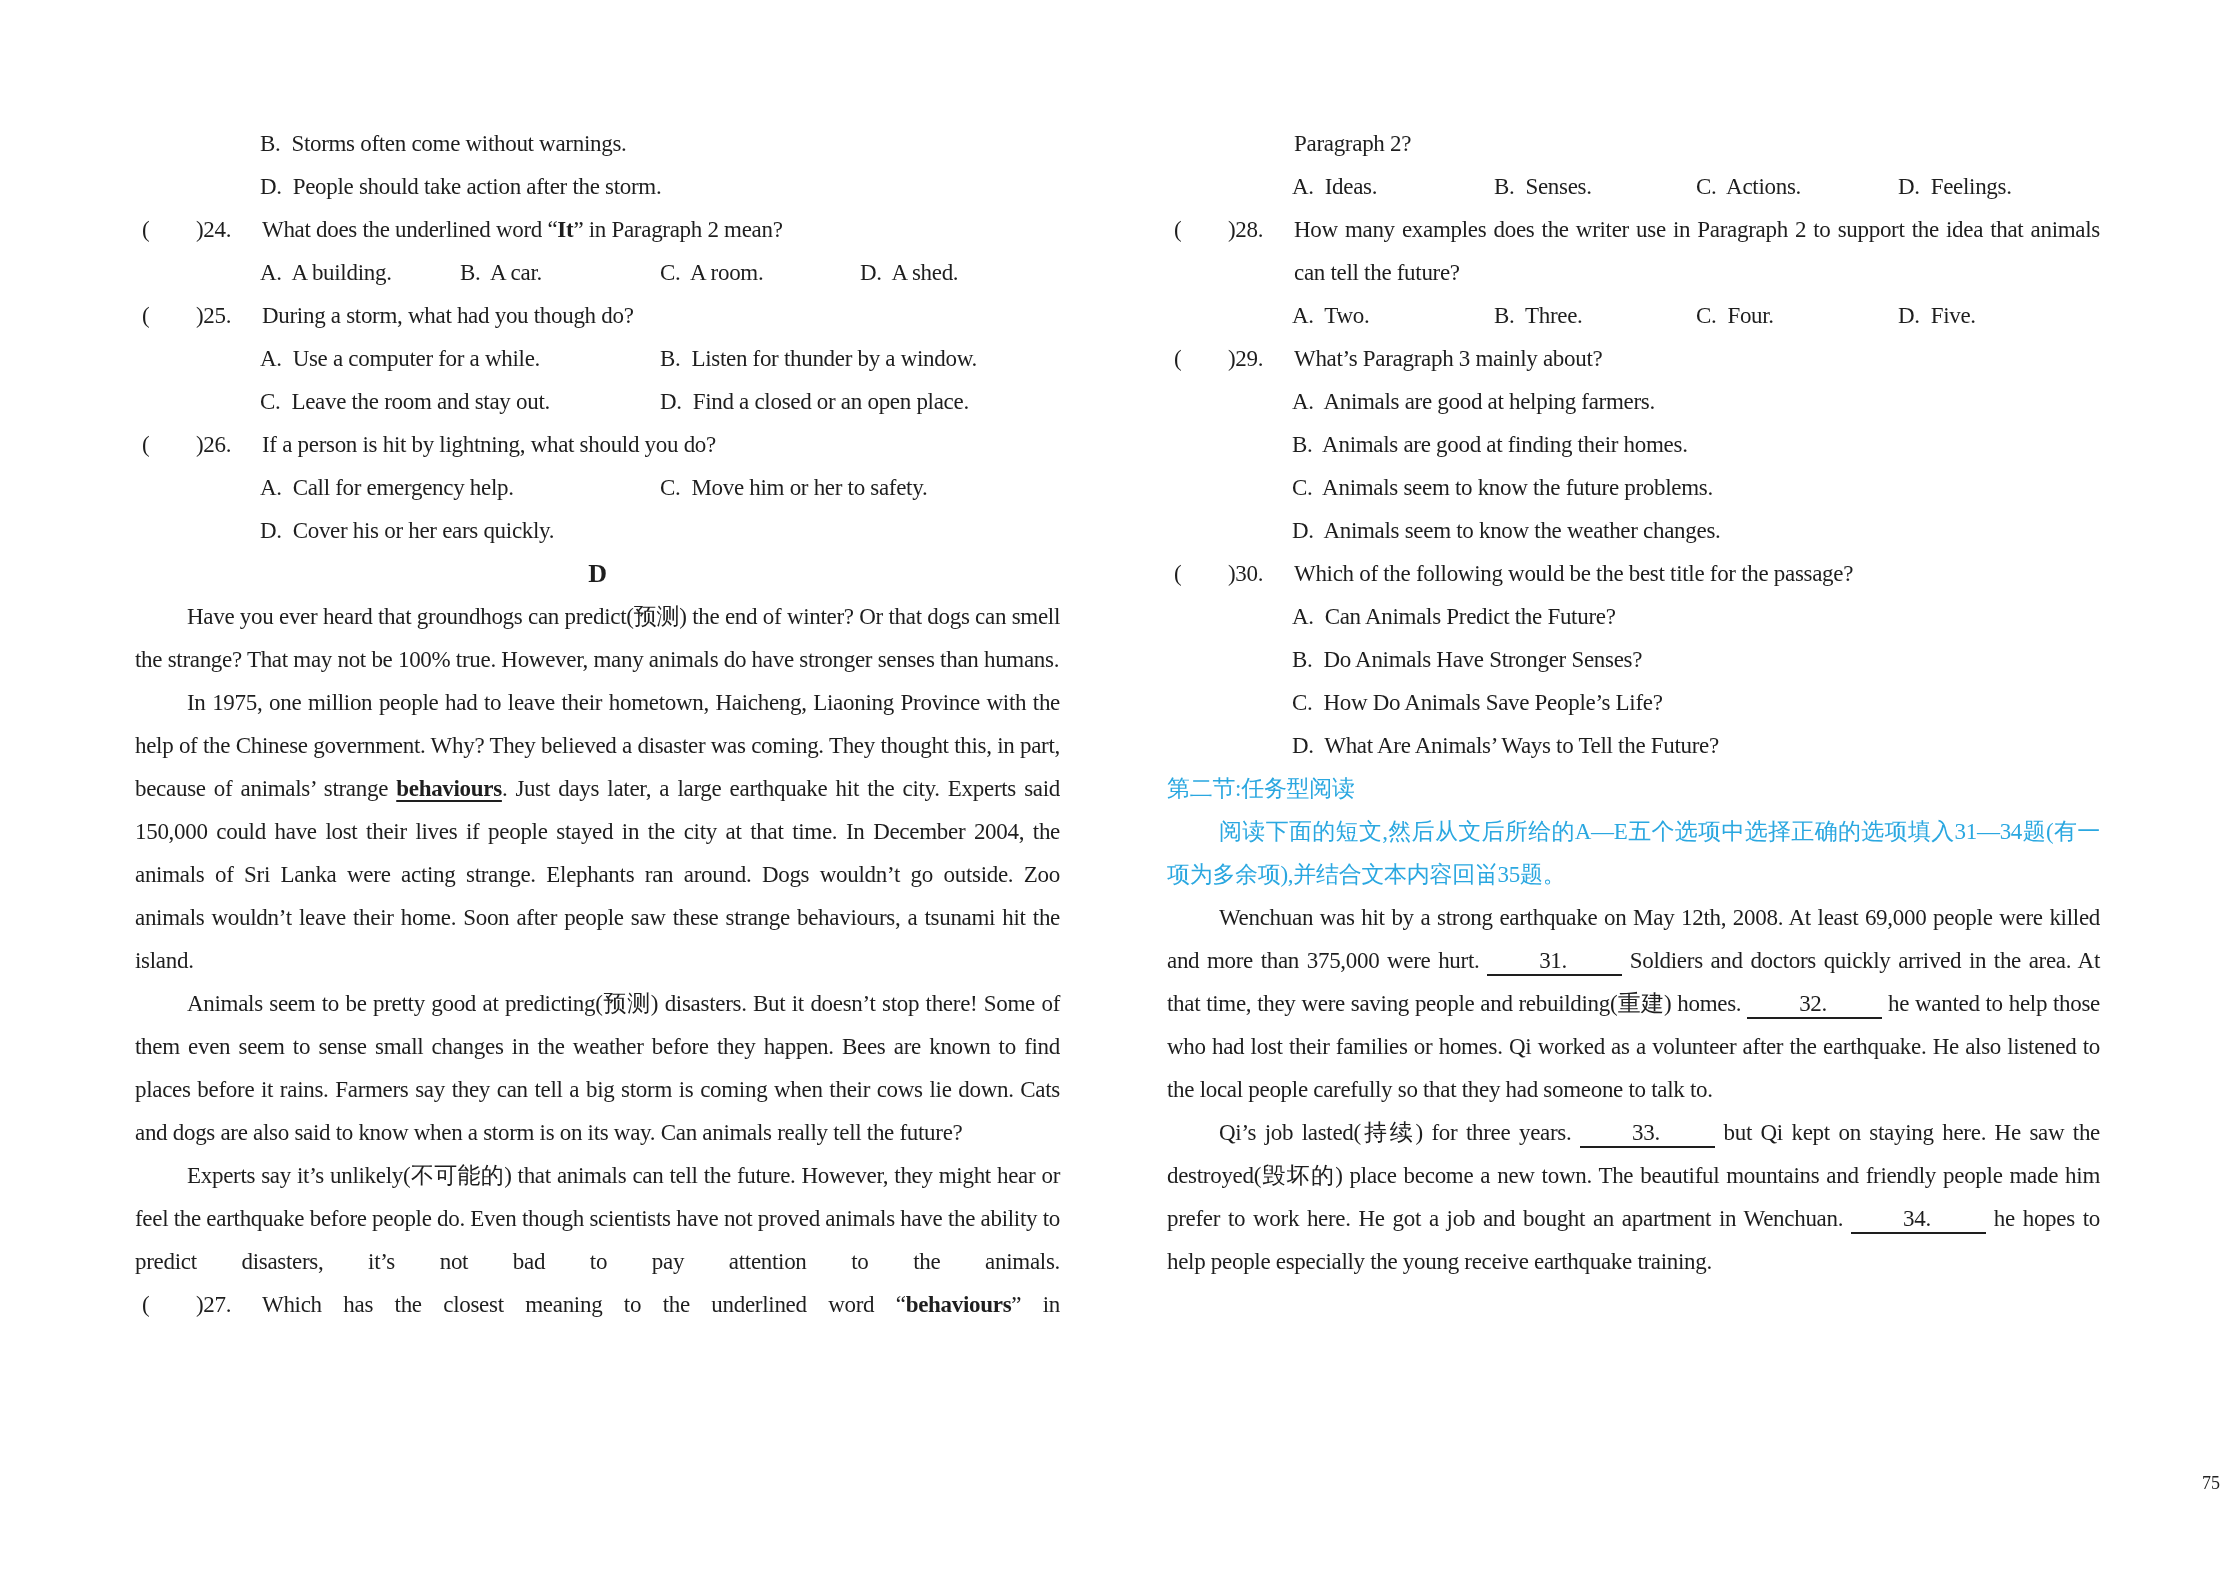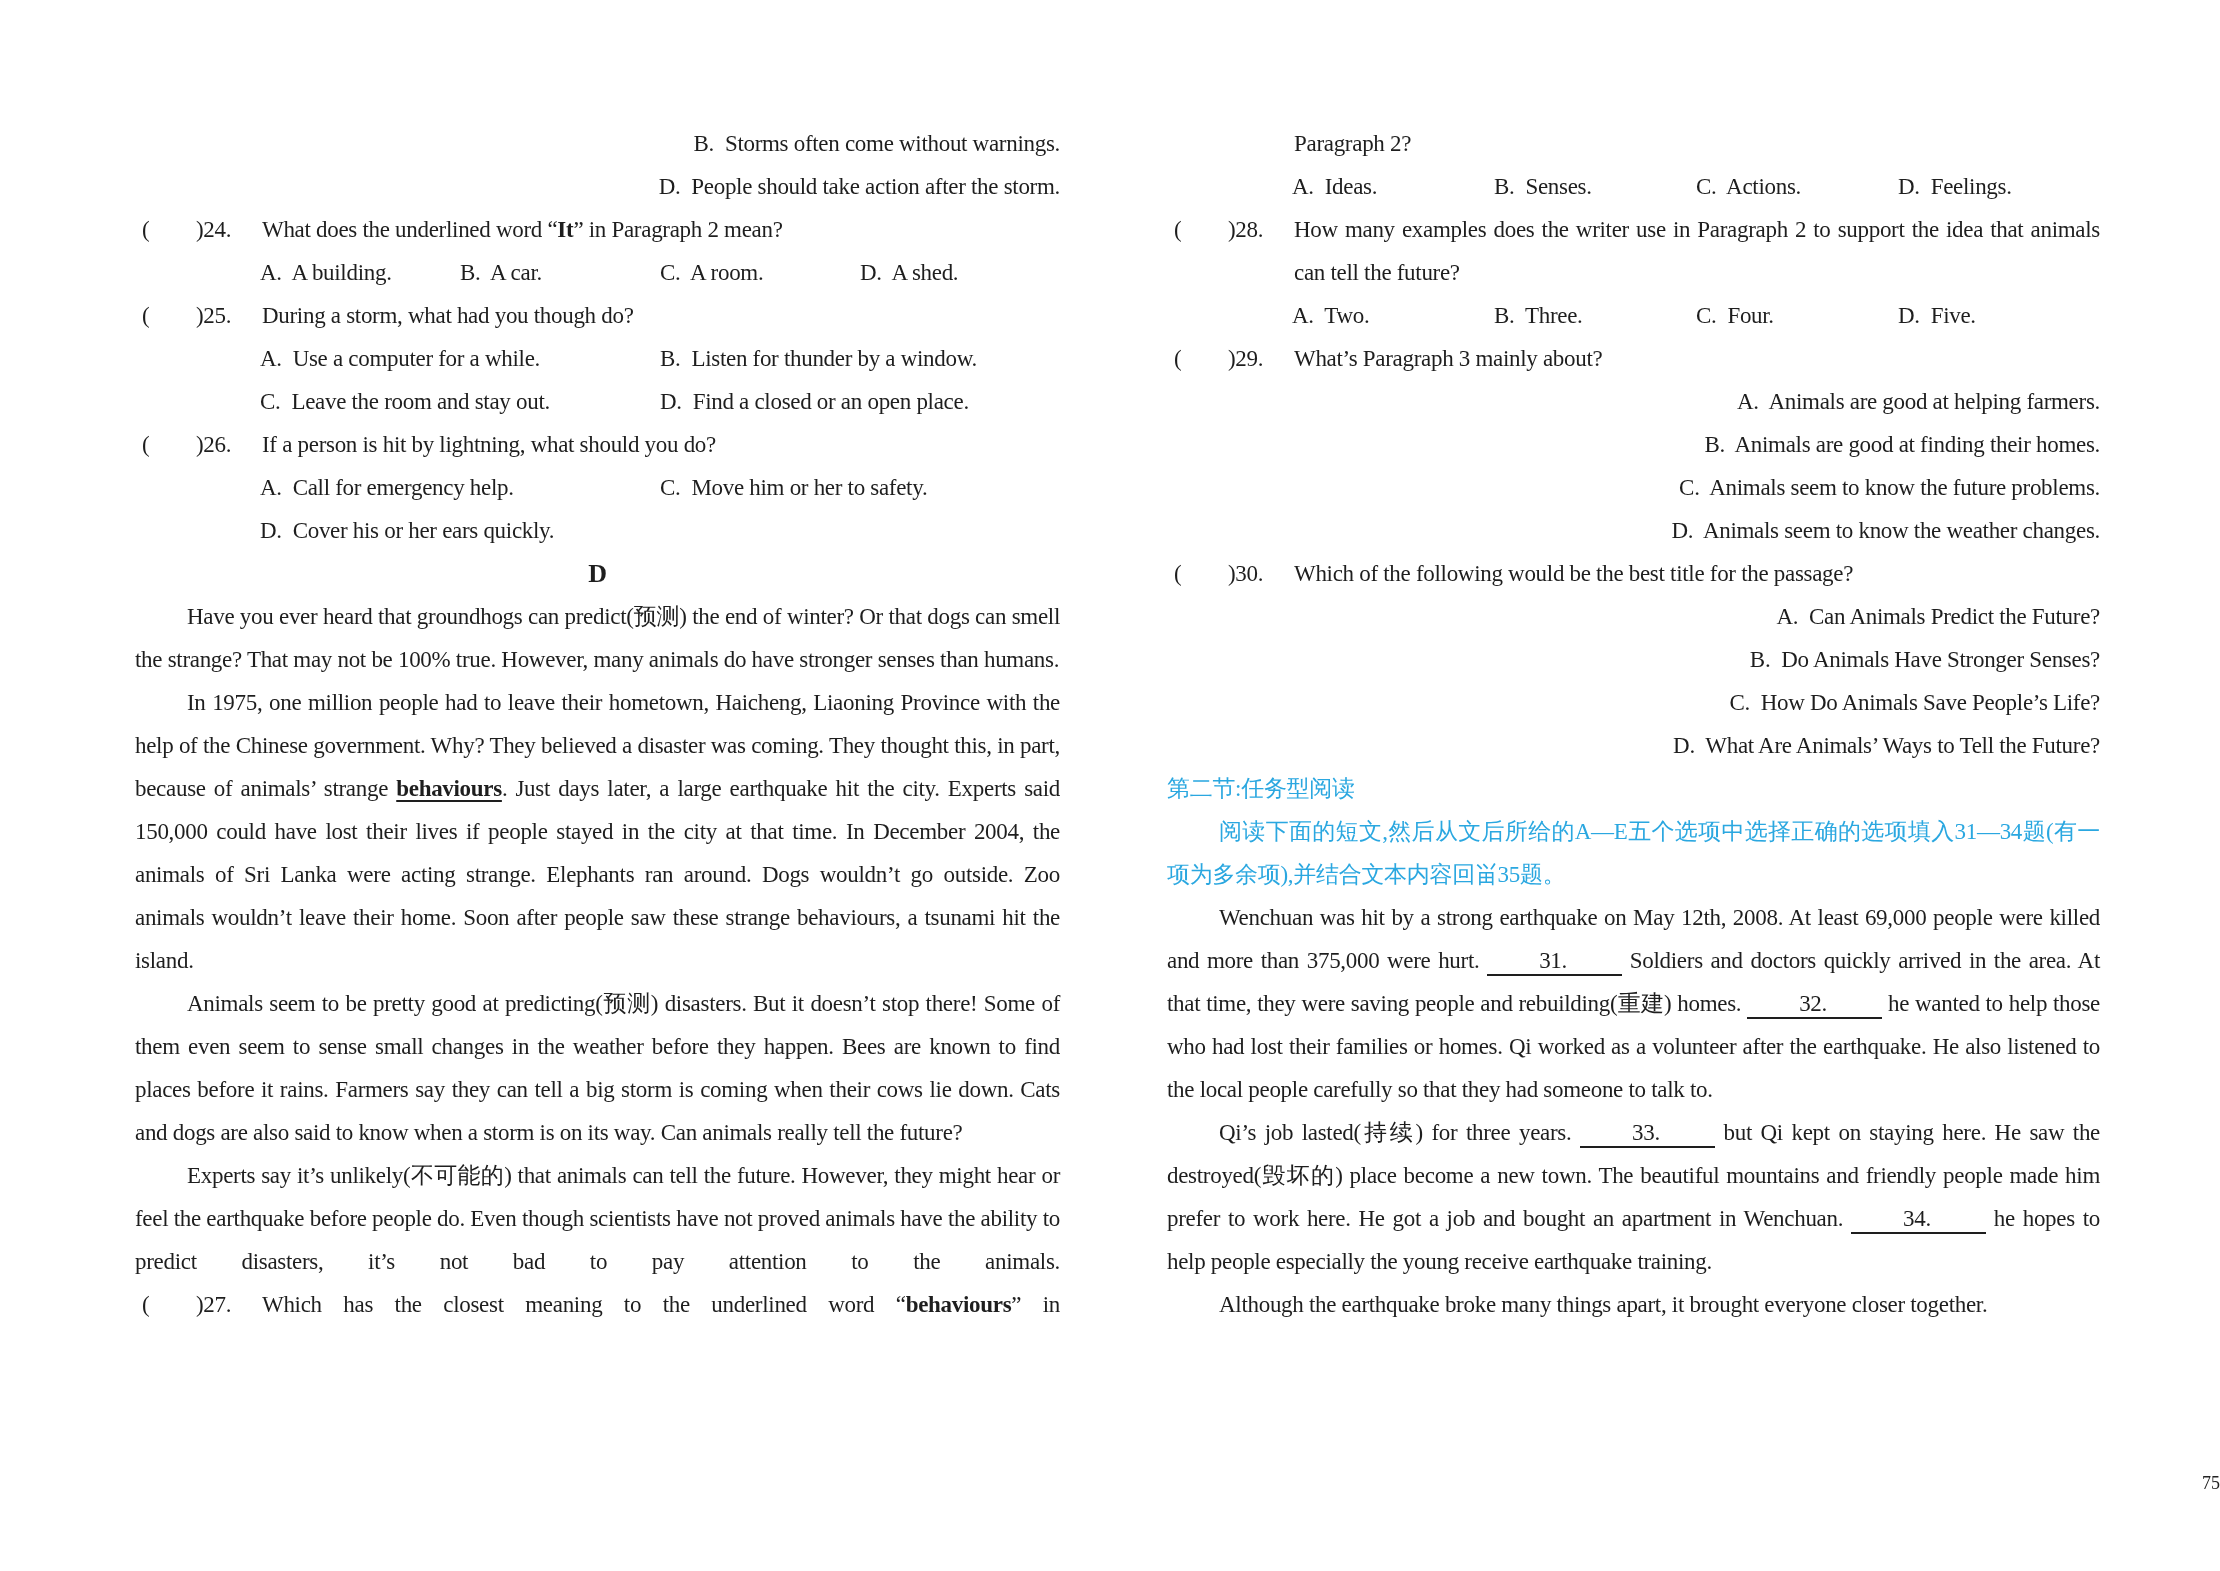--- a/index.html
+++ b/index.html
@@ -12,21 +12,21 @@
     font-family:"Liberation Serif","DejaVu Serif",serif;
     color:#1e1e1e;
     font-size:23px;
     letter-spacing:-0.3px;
     line-height:43px;
   }
   .col{position:absolute;top:122px;}
   .col-left{left:135px;width:925px;}
   .col-right{left:1167px;width:933px;}
 
-  .opt-line{margin-left:125px;text-align:right;}
+  .opt-line{margin-left:125px;text-align:left;}
   .opt-grid{margin-left:125px;display:grid;}
   .opt-grid.g4{grid-template-columns:repeat(4,1fr);}
   .opt-grid.g2{grid-template-columns:repeat(2,1fr);}
   .opt-grid span{text-align:left;white-space:nowrap;overflow:visible;}
 
   .q-row{display:flex;align-items:flex-start;}
   .q-pre{flex:0 0 127px;display:flex;white-space:nowrap;}
   .q-open{display:inline-block;width:61px;padding-left:7px;box-sizing:border-box;}
   .q-text{flex:1 1 auto;text-align:justify;}
   .q-text.fill{text-align-last:justify;}
@@ -166,16 +166,15 @@
       <div>
         <div class="opt-line">A.&nbsp; Can Animals Predict the Future?</div>
         <div class="opt-line">B.&nbsp; Do Animals Have Stronger Senses?</div>
         <div class="opt-line">C.&nbsp; How Do Animals Save People’s Life?</div>
         <div class="opt-line">D.&nbsp; What Are Animals’ Ways to Tell the Future?</div>
       </div>
       <div class="para section-title blue">第二节:任务型阅读</div>
       <div class="para blue"><span>阅读下面的短文,然后从文后所给的A—E五个选项中选择正确的选项填入31—34题(有一项为多余项),并结合文本内容回畄35题。</span></div>
       <div class="para"><span>Wenchuan was hit by a strong earthquake on May 12th, 2008. At least 69,000 people were killed and more than 375,000 were hurt. </span><span class="blank">31.</span><span> Soldiers and doctors quickly arrived in the area. At that time, they were saving people and rebuilding(重建) homes. </span><span class="blank">32.</span><span> he wanted to help those who had lost their families or homes. Qi worked as a volunteer after the earthquake. He also listened to the local people carefully so that they had someone to talk to.</span></div>
       <div class="para"><span>Qi’s job lasted(持续) for three years. </span><span class="blank">33.</span><span> but Qi kept on staying here. He saw the destroyed(毁坏的) place become a new town. The beautiful mountains and friendly people made him prefer to work here. He got a job and bought an apartment in Wenchuan. </span><span class="blank">34.</span><span> he hopes to help people especially the young receive earthquake training.</span></div>
-      <div class="para"><span>Although the earthquake broke many things apart, it brought everyone closer together.</span></div>
     </div>
   <div class="page-number">75</div>
 </div>
 
 </body></html>

